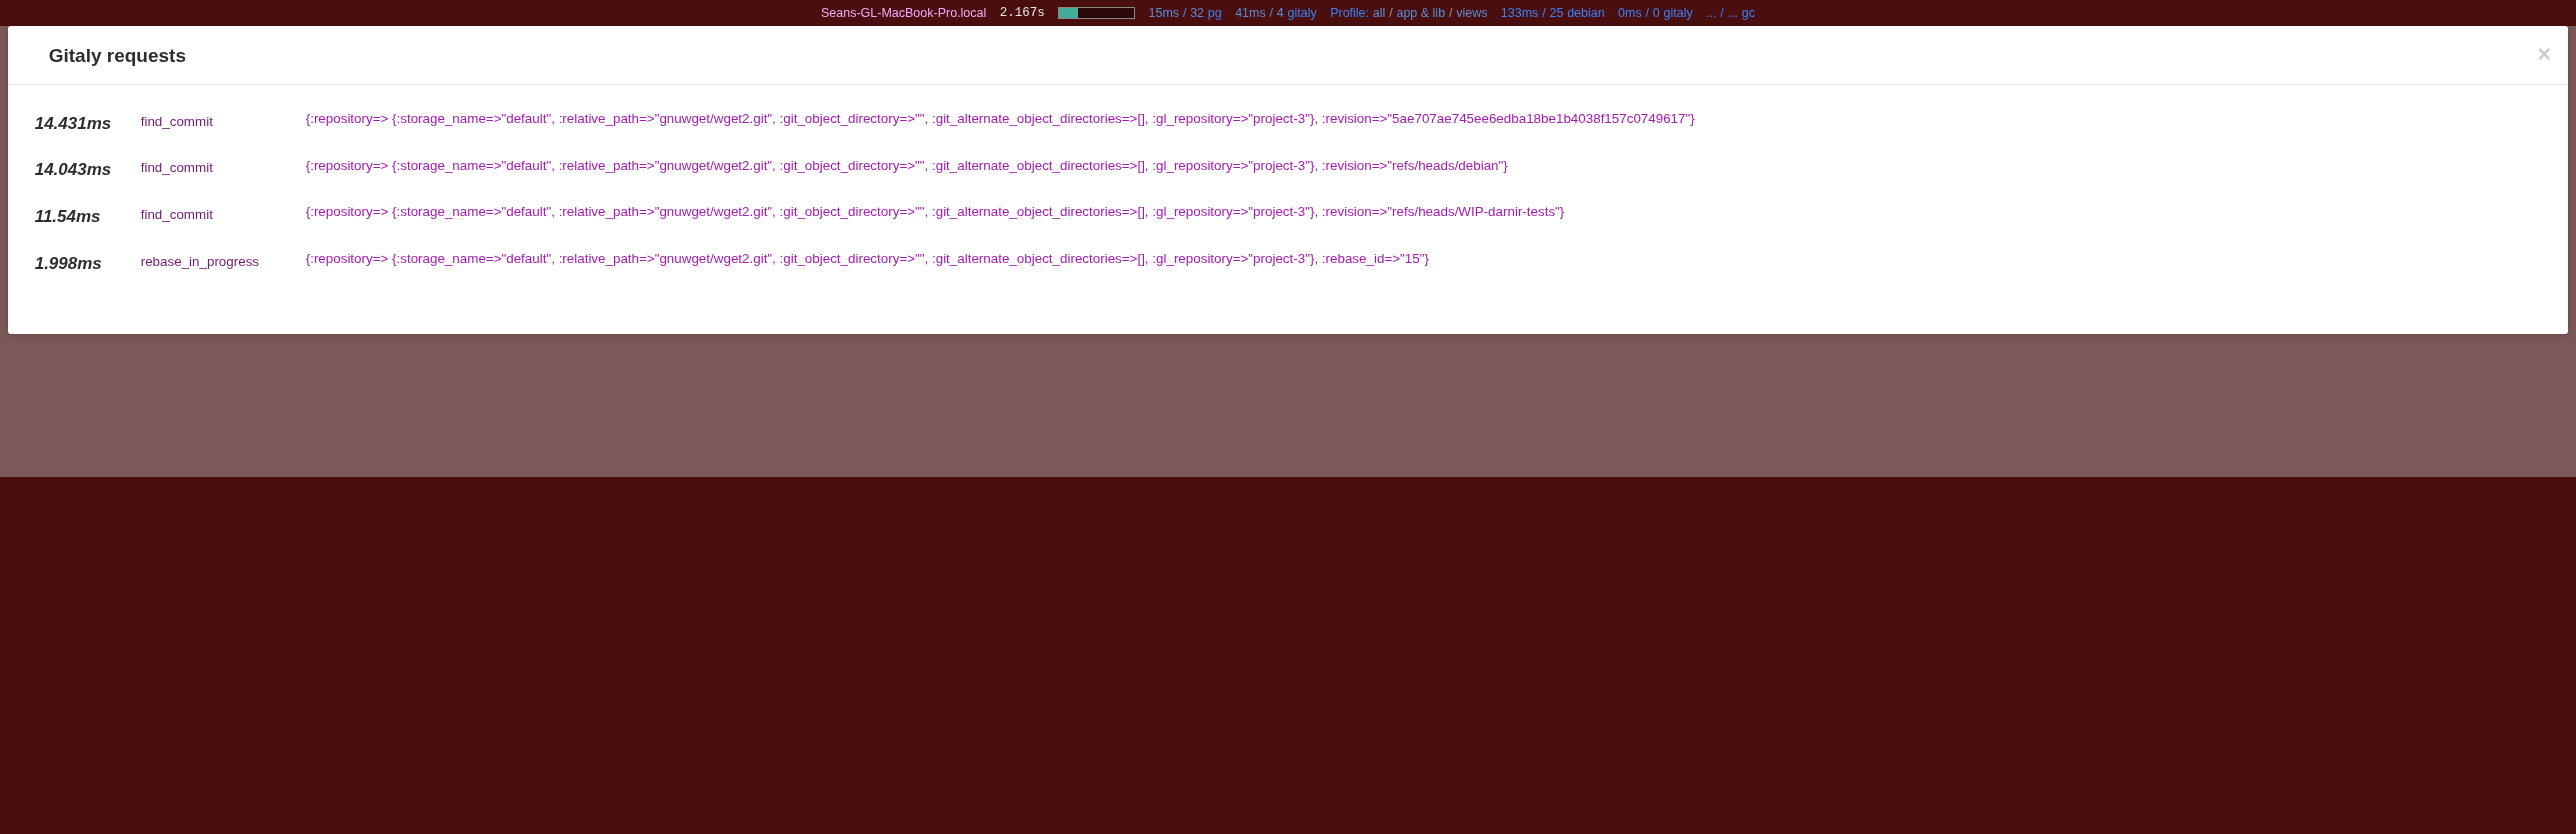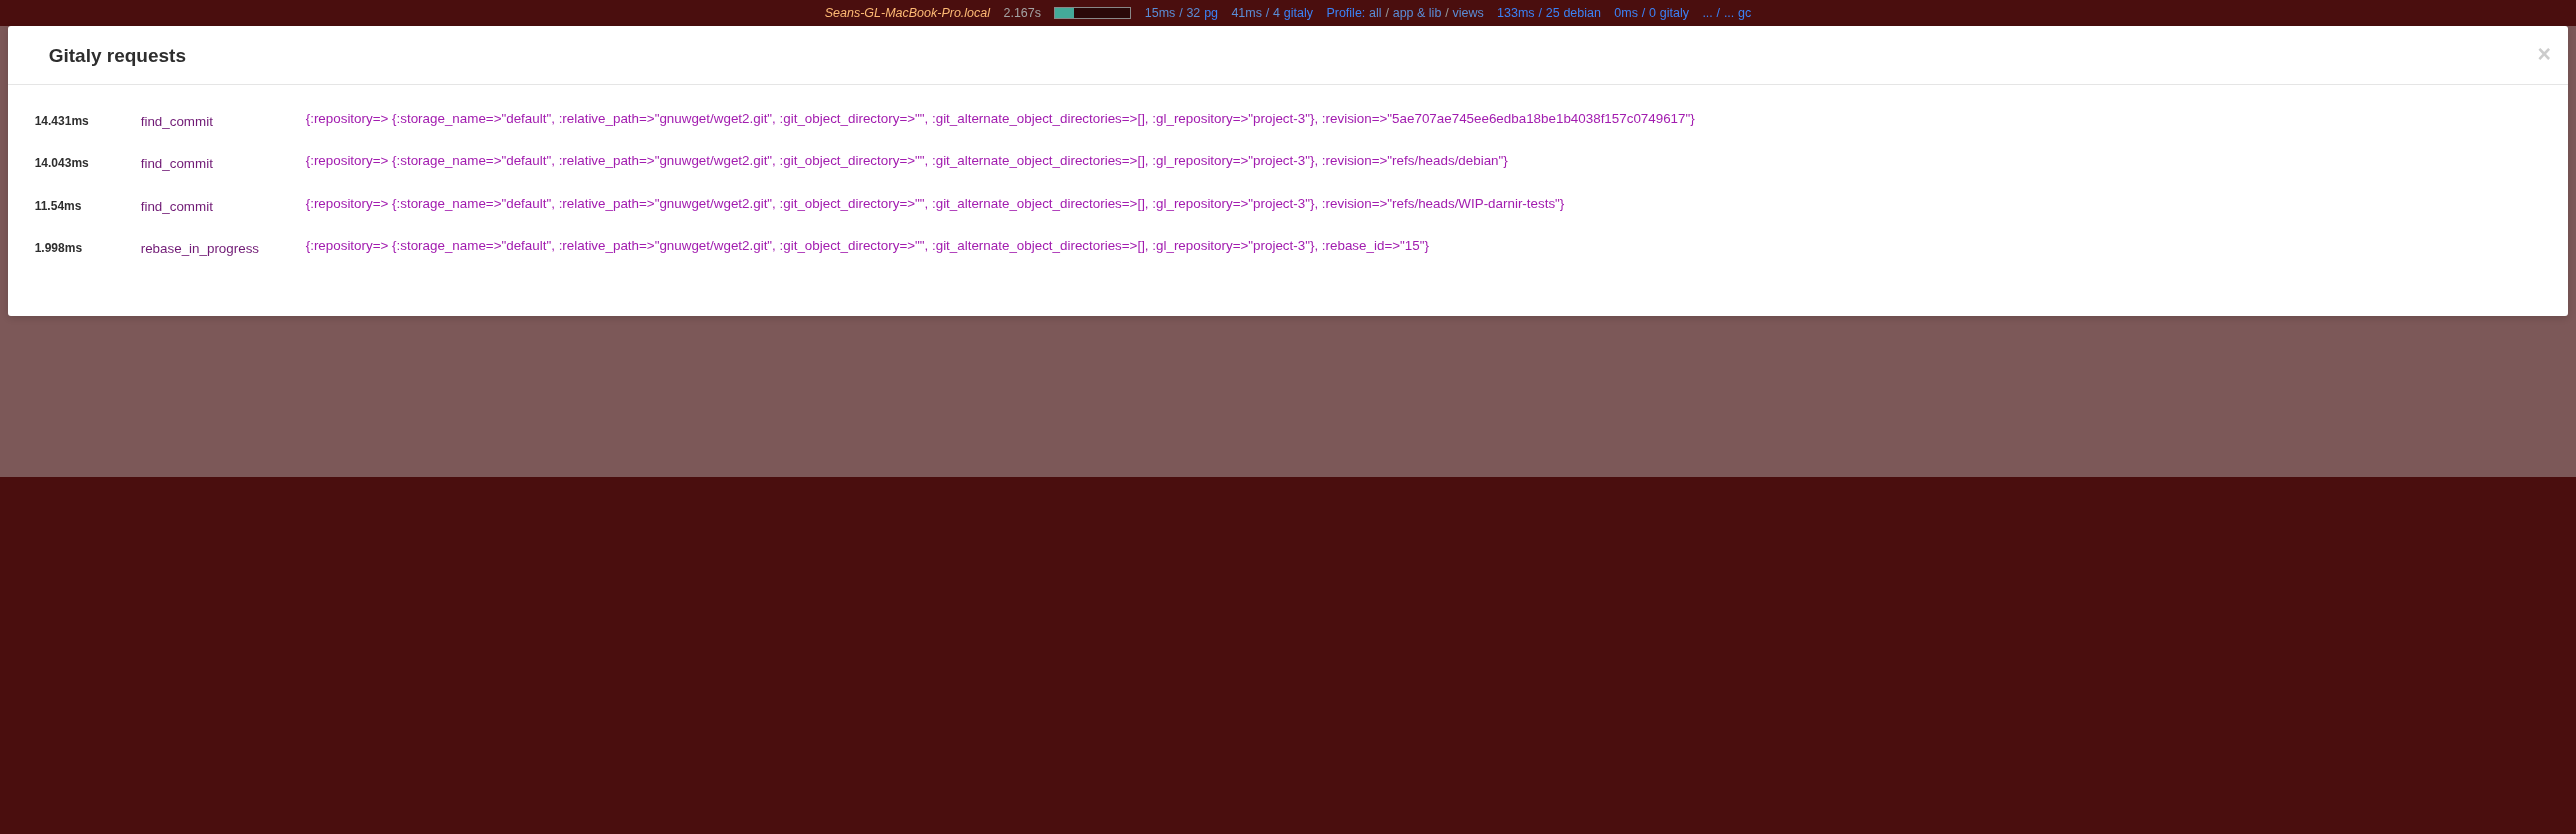--- a/index.html
+++ b/index.html
@@ -17,25 +17,25 @@
       background: #4a0e0e;
       color: #aaa;
       padding: 5.8px 0;
       font-size: 12.5px;
       display: flex;
       align-items: center;
       justify-content: center;
       gap: 13.4px;
     }
     .profiler-bar .host {
-      color: #fdba74;
-      font-style: italic;
+      color: #f0abfc;
     }
     .profiler-bar .time-total {
-      color: #a3a3a3;
+      color: #e5e5e5;
+      font-family: Liberation Mono, monospace;
     }
     .progress-meter {
       display: inline-block;
       width: 77px;
       height: 11.5px;
       border: 1px solid #888;
       background: #2a0808;
       position: relative;
       vertical-align: middle;
     }
@@ -105,22 +105,23 @@
       display: flex;
       align-items: flex-start;
       margin-bottom: 21px;
       gap: 0;
     }
     .request-duration {
       width: 106px;
       flex-shrink: 0;
       font-weight: 700;
       color: #2e2e2e;
-      font-size: 12px;
+      font-size: 17px;
       padding-top: 5.8px;
+      font-style: italic;
     }
     .request-method {
       width: 165px;
       flex-shrink: 0;
       color: #701a75;
       font-size: 13.4px;
       padding-top: 5.8px;
     }
     .request-details {
       flex: 1;

